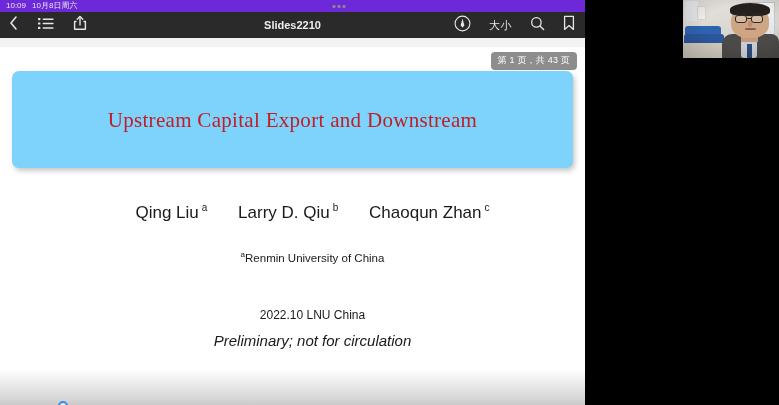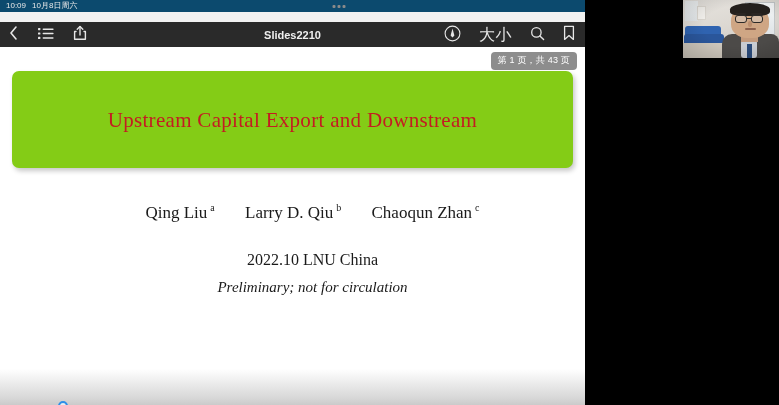--- a/index.html
+++ b/index.html
@@ -24,21 +24,21 @@
     background: #f2f2f2;
     overflow: hidden;
   }
 
   
   #status-bar {
     position: absolute;
     left: 0; top: 0;
     width: 677px;
     height: 12px;
-    background: #0c4a6e;
+    background: #6d28d9;
     color: #e8e8e8;
     font-size: 8px;
     line-height: 12px;
   }
   #status-left {
     position: absolute;
     left: 6px; top: 0;
     display: flex;
     gap: 6px;
     align-items: center;
@@ -111,21 +111,20 @@
   }
 
   
   #app-toolbar {
     position: absolute;
     left: 0; top: 12px;
     width: 585px;
     height: 26px;
     background: #2a2a2a;
     color: #e6e6e6;
-    margin-top: 10px;
   }
   #toolbar-left {
     position: absolute;
     left: 8px; top: 0;
     height: 26px;
     display: flex;
     align-items: center;
     gap: 19px;
   }
   #toolbar-right {
@@ -143,21 +142,21 @@
     height: 26px;
     line-height: 26px;
     text-align: center;
     font-size: 11px;
     font-weight: bold;
     color: #efefef;
     pointer-events: none;
   }
   .tb-ico { display: block; }
   #size-label {
-    font-size: 16px;
+    font-size: 11px;
     color: #e6e6e6;
     letter-spacing: 0.5px;
   }
 
   
   #slide-viewport {
     position: absolute;
     left: 0; top: 47px;
     width: 585px;
     height: 367px;
@@ -184,21 +183,21 @@
     white-space: nowrap;
     letter-spacing: 0.2px;
   }
 
   
   #title-block {
     position: absolute;
     left: 12px; top: 24px;
     width: 561px;
     height: 97px;
-    background: #84cc16;
+    background: #7dd3fc;
     border-radius: 7px;
     box-shadow: 2px 3px 5px rgba(0,0,0,0.22);
     display: flex;
     flex-direction: row;
     align-items: center;
     justify-content: center;
   }
   .title-line {
     font-family: "Liberation Serif", serif;
     color: #c41c22;
@@ -207,41 +206,41 @@
     letter-spacing: 0.3px;
     white-space: nowrap;
   }
 
   
   #slide-body {
     position: absolute;
     left: 0; top: 128px;
     width: 625px;
     text-align: center;
-    font-family: Liberation Serif, serif;
+    font-family: Liberation Sans, sans-serif;
     color: #1a1a1a;
   }
   #authors {
     font-size: 17px;
     margin-top: 27px;
     white-space: nowrap;
   }
   #authors .author { margin: 0 13px; }
   #authors sup { font-size: 10px; margin-left: 3px; }
 
   #affils {
     margin-top: 22px;
     font-size: 11.5px;
     line-height: 19.5px;
   }
   #affils sup { font-size: 8px; }
 
   #venue {
-    margin-top: 28px;
-    font-size: 16px;
+    margin-top: 40px;
+    font-size: 12px;
   }
   #prelim {
     margin-top: 10px;
     font-size: 15px;
     font-style: italic;
   }
 
   
   #scrubber {
     position: absolute;
@@ -516,20 +515,23 @@
         </span>
         <span class="author">
           <span>Larry D. Qiu</span><sup>b</sup>
         </span>
         <span class="author">
           <span>Chaoqun Zhan</span><sup>c</sup>
         </span>
       </div>
 
       <div id="affils">
+        <div>
+          <sup>a</sup><span>Renmin University of China</span>
+        </div>
       </div>
 
       <div id="venue">2022.10 LNU China</div>
       <div id="prelim">Preliminary; not for circulation</div>
     </div>
 
     <div id="slide-fade"></div>
 
     <div id="scrubber">
       <div id="scrub-track"></div>

